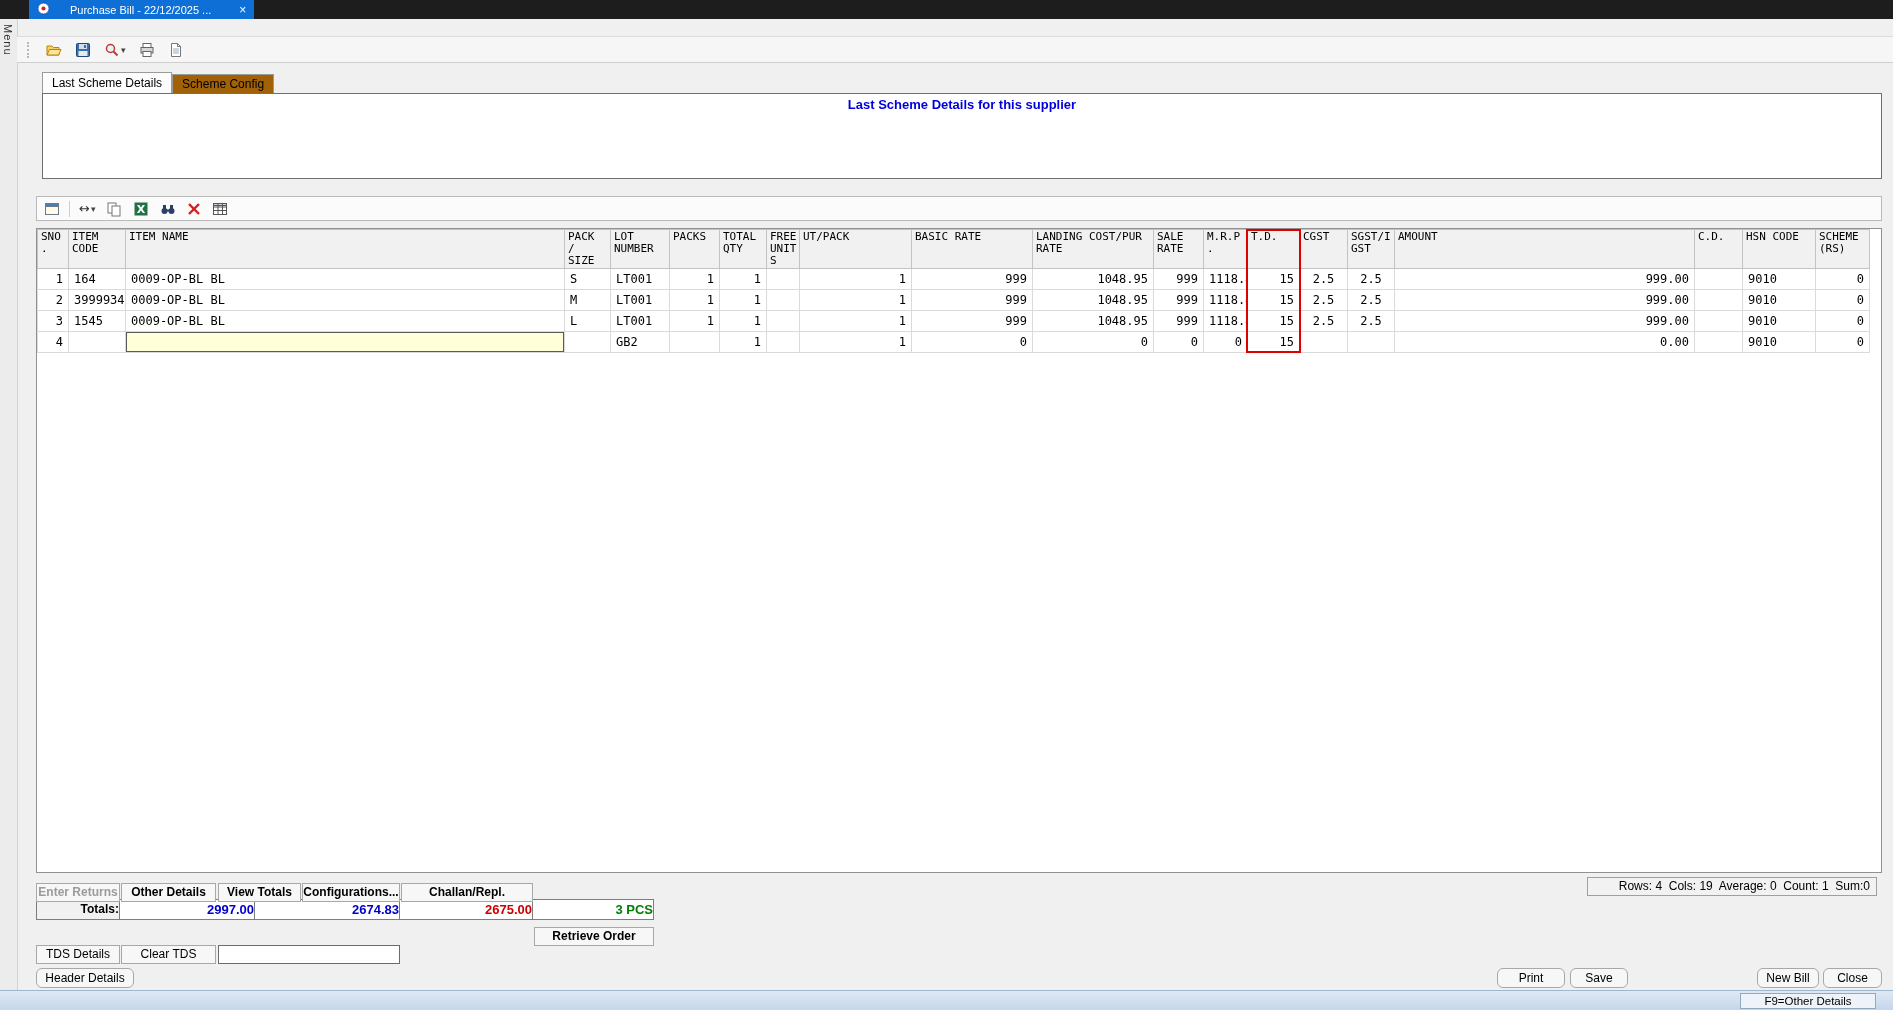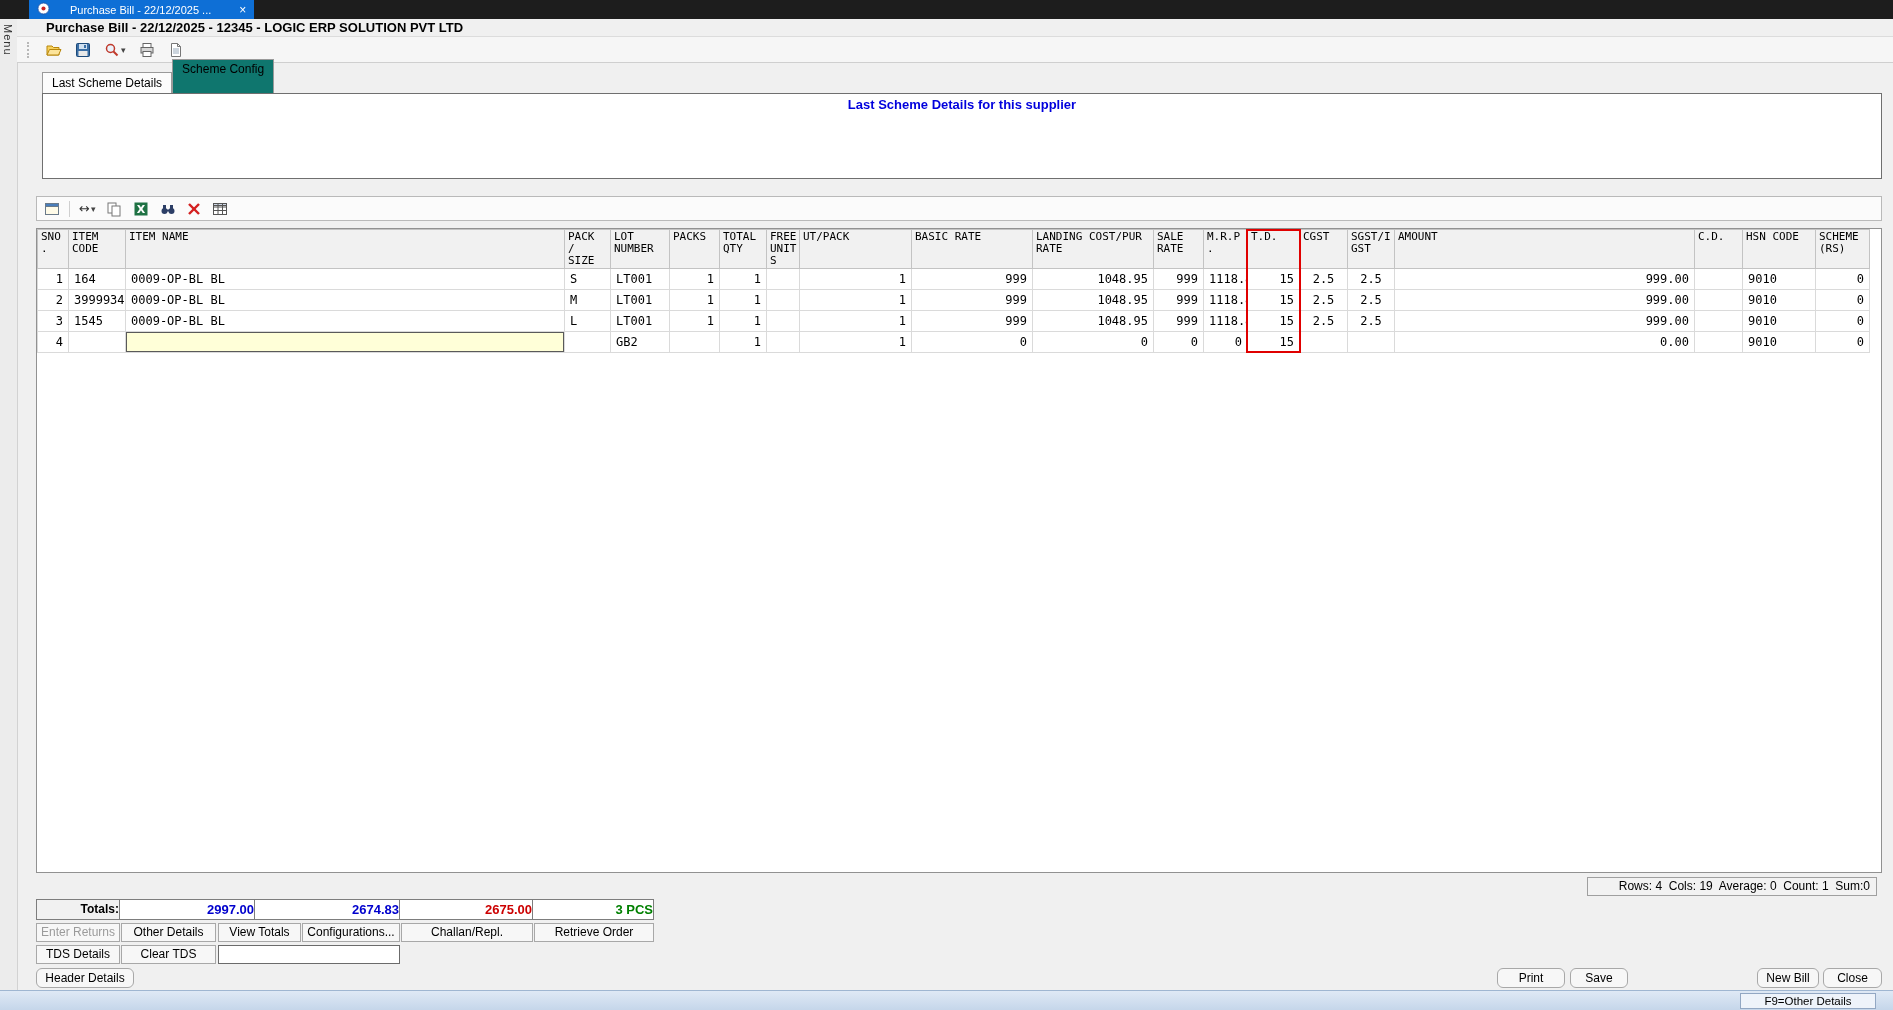--- a/index.html
+++ b/index.html
@@ -31,21 +31,21 @@
   .toolbar { position:absolute; left:17px; top:36px; width:1876px; height:27px;
     background:#f6f6f6; border-top:1px solid #dcdcdc; border-bottom:1px solid #cfcfcf;
     display:flex; align-items:center; gap:9px; padding-left:10px; box-sizing:border-box; }
   .grip { width:3px; height:16px; border-left:2px dotted #b8b8b8; margin-right:3px; }
   .tbtn { display:flex; align-items:center; height:20px; padding:1px 2px; }
   .caret { font-size:9px; color:#444; margin-left:1px; font-family:"DejaVu Sans", sans-serif; }
 
   
   .scheme-tabs { position:absolute; left:42px; top:72px; height:21px; display:flex; align-items:flex-end; }
   .stab { font-size:12px; padding:0 9px; border:1px solid #9a9a9a; border-bottom:none;
-    background:#0f766e; height:34px; line-height:19px; box-sizing:border-box; cursor:default; }
+    background:#a16207; height:19px; line-height:19px; box-sizing:border-box; cursor:default; }
   .stab.active { background:#fcfcfc; height:21px; line-height:21px; position:relative; z-index:2; }
 
   
   .panels { position:absolute; left:42px; top:93px; width:1840px; height:86px;
     background:#fff; border:1px solid #6f6f6f; box-sizing:border-box; display:flex; }
   .panel-left { width:917px; border-right:1px solid #6f6f6f; box-sizing:border-box; }
   .panel-right { flex:1; }
   .panel-title { text-align:center; font-weight:bold; font-size:13px; padding-top:3px; }
 
   
@@ -80,27 +80,27 @@
     border:1px solid #7d7d7d; background:#fff; text-align:right; font-weight:bold;
     font-size:13px; line-height:19px; }
   .totals-label { left:36px; width:84px; background:#f1f1f1; font-size:12px; }
   .tv1 { left:119px; width:136px; } .tv2 { left:254px; width:146px; }
   .tv3 { left:399px; width:134px; } .tv4 { left:532px; width:122px; }
 
   
   .btn { position:absolute; height:19px; box-sizing:border-box; border:1px solid #a8a8a8;
     background:#f7f7f7; font-size:12px; line-height:17px; text-align:center; cursor:default; }
   .btn.disabled { color:#9b9b9b; }
-  .r1 { top:923px; } .r2 { top:945px; } .r3 { top:968px; height:20px; line-height:18px;border-radius:6px; }
+  .r1 { top:883px;font-weight:bold; } .r2 { top:945px; } .r3 { top:968px; height:20px; line-height:18px;border-radius:6px; }
   .b-enter-returns { left:36px; width:84px; }
   .b-other-details { left:121px; width:95px; }
   .b-view-totals { left:218px; width:83px; }
   .b-config { left:302px; width:98px; }
   .b-challan { left:401px; width:132px; }
-  .b-retrieve { left:534px; width:120px; }
+  .b-retrieve { left:534px; width:120px;margin-top:44px; }
   .b-tds { left:36px; width:84px; }
   .b-clear-tds { left:121px; width:95px; }
   .tds-input { position:absolute; left:218px; top:945px; width:182px; height:19px;
     border:1px solid #6b6b6b; background:#fff; box-sizing:border-box; font-size:12px;
     padding:0 3px; font-family:"Liberation Sans", sans-serif; }
   .b-header-details { left:36px; width:98px; }
   .b-print { left:1497px; width:68px; }
   .b-save { left:1570px; width:58px; }
   .b-new-bill { left:1757px; width:62px; }
   .b-close { left:1823px; width:59px; }
@@ -125,21 +125,20 @@
           </svg></span>
       <span>Purchase Bill - 22/12/2025 ...</span>
       <span class="tab-close">×</span>
     </div>
   </div>
 
   <div class="menu-strip">
     <span class="menu-label">Menu</span>
   </div>
 
-  <div class="titlebar">Purchase Bill - 22/12/2025 - 12345 - LOGIC ERP SOLUTION PVT LTD</div>
 
   <div class="toolbar">
     <span class="grip"></span>
     <span class="tbtn">
         <svg width="16" height="16" viewBox="0 0 16 16">
           <path d="M1 13 L1 4 L6 4 L7.5 5.5 L13 5.5 L13 13 Z" fill="#f7d25e" stroke="#b8860b"></path>
           <path d="M1 13 L3.5 7.5 L15 7.5 L12.5 13 Z" fill="#fce49b" stroke="#b8860b"></path>
         </svg>
       </span>
     <span class="tbtn">

